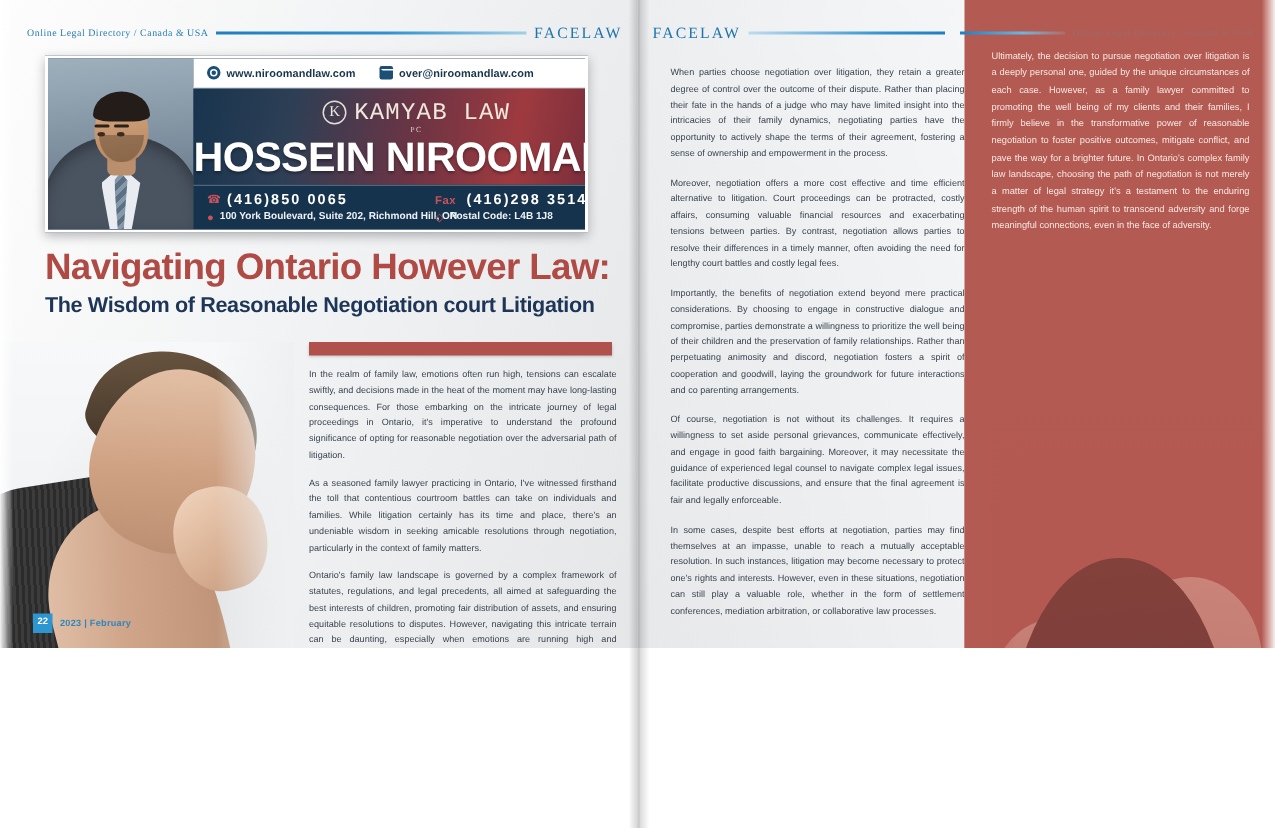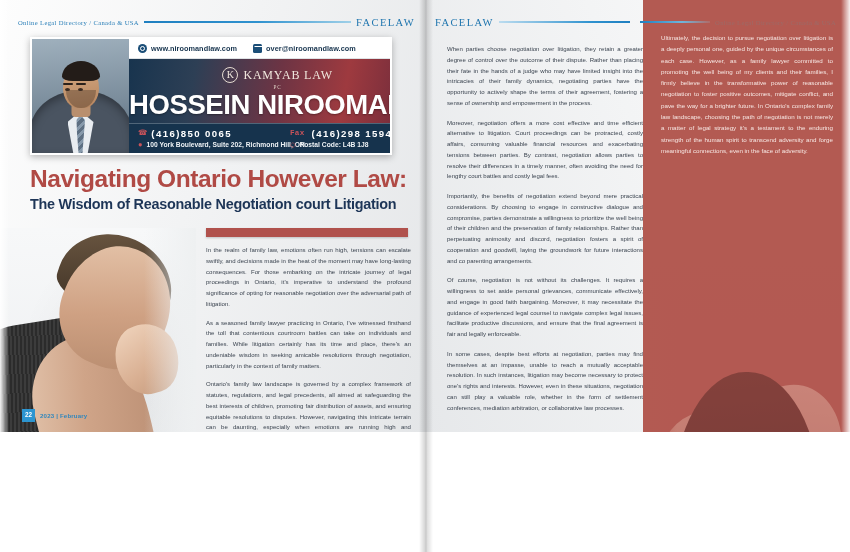--- a/index.html
+++ b/index.html
@@ -123,38 +123,38 @@
     background: linear-gradient(100deg,#18344e 0%,#2d3f55 22%,#6d3444 50%,#9e3a3f 72%,#7c2f3c 88%,#23384f 100%);
     display:flex; flex-direction:column; align-items:center; justify-content:center;
   }
   .logo-row { display:flex; align-items:center; gap:5px; margin-top:3px; }
   .logo-mark {
     width:16px; height:16px; border:1.1px solid #e6dcd2; border-radius:50%;
     display:flex; align-items:center; justify-content:center;
     font-family:"Liberation Serif", serif; font-size:10px; color:#efe6dc; line-height:1;
   }
   .logo-text {
-    font-family:Liberation Serif, serif; font-size:12px; letter-spacing:.8px;
+    font-family:Liberation Mono, monospace; font-size:16px; letter-spacing:.8px;
     color:#f0e7dd; line-height:1;
   }
   .logo-pc { font-family:"Liberation Serif", serif; font-size:5.2px; letter-spacing:1px; color:#ddd0c4; margin-top:1px; }
   .lawyer-name {
     font-size:27.5px; font-weight:bold; color:#ffffff; letter-spacing:-.4px;
     line-height:1; margin-top:1px; text-shadow:0 1px 2px rgba(0,0,0,.35); white-space:nowrap;
   }
   .banner-foot {
     background:#16334d; padding:4px 9px 5px; border-top:1px solid rgba(255,255,255,.25);
   }
   .bf-row { display:flex; align-items:center; }
   .bf-row + .bf-row { margin-top:2px; }
   .bf-cell { display:flex; align-items:center; gap:4px; }
   .bf-cell.first { width:152px; }
   .bf-ico { color:#c8535a; font-size:7.5px; line-height:1; flex:none; }
   .bf-phone { font-size:9.6px; font-weight:bold; color:#ffffff; letter-spacing:1.4px; white-space:nowrap; }
-  .bf-label { font-size:7.6px; font-weight:bold; color:#c8535a; letter-spacing:.3px; margin-right:3px;font-family:Liberation Mono, monospace; }
+  .bf-label { font-size:7.6px; font-weight:bold; color:#c8535a; letter-spacing:.3px; margin-right:3px; }
   .bf-addr { font-size:6.7px; font-weight:bold; color:#eef2f5; letter-spacing:.02px; white-space:nowrap; }
 
   
   .headline { position:absolute; left:30px; top:166px; width:390px; z-index:10; }
   .h-main {
     font-size:24.5px; font-weight:bold; color:#b04a45; letter-spacing:-.45px; line-height:1.06;
   }
   .h-sub {
     font-size:14.4px; font-weight:bold; color:#1d3557; letter-spacing:-.25px; line-height:1.12; margin-top:4px;
   }
@@ -322,21 +322,21 @@
         </div>
 
         <div class="banner-foot">
           <div class="bf-row">
             <div class="bf-cell first">
               <span class="bf-ico">☎</span>
               <span class="bf-phone">(416)850  0065</span>
             </div>
             <div class="bf-cell">
               <span class="bf-label">Fax</span>
-              <span class="bf-phone">(416)298 1594</span>
+              <span class="bf-phone">(416)298 3514</span>
             </div>
           </div>
           <div class="bf-row">
             <div class="bf-cell first">
               <span class="bf-ico">●</span>
               <span class="bf-addr">100 York Boulevard, Suite 202, Richmond Hill, ON</span>
             </div>
             <div class="bf-cell">
               <span class="bf-ico">◇</span>
               <span class="bf-addr">Postal Code: L4B 1J8</span>

